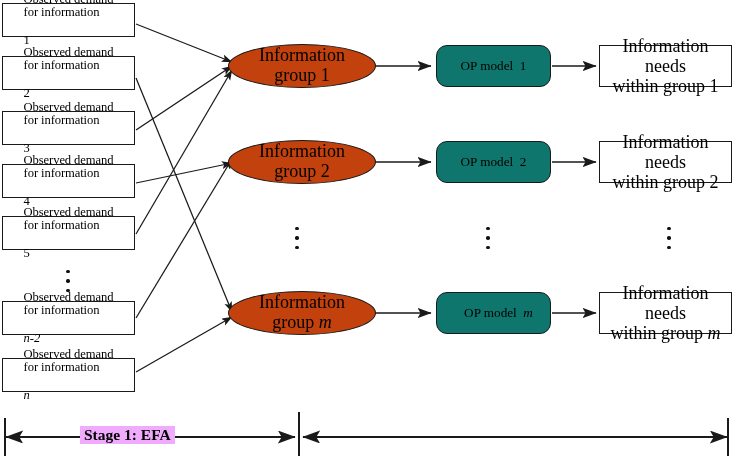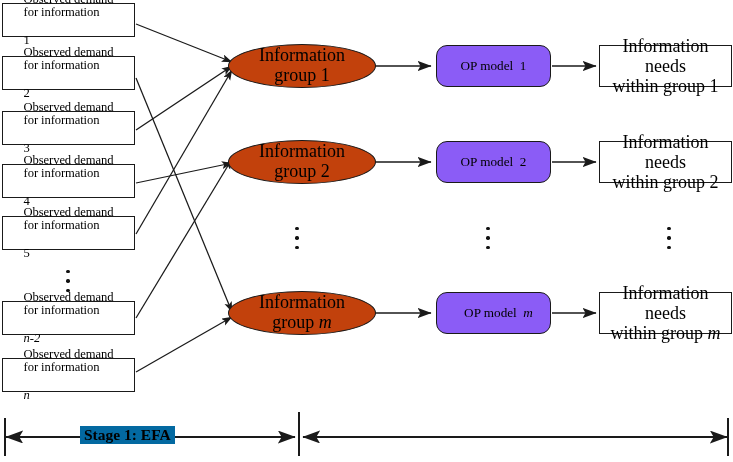--- a/index.html
+++ b/index.html
@@ -57,21 +57,21 @@
     font-size:18px;
   }
   
   .opbox{
     position:absolute;
     width:115px;
     height:42px;
     box-sizing:border-box;
     border:1.4px solid #1a1a1a;
     border-radius:11px;
-    background:#8b5cf6;
+    background:#0f766e;
     display:flex;
     align-items:center;
     justify-content:center;
     text-align:center;
     font-size:13.2px;
   }
   
   .needs-box{
     position:absolute;
     width:133px;
@@ -100,21 +100,21 @@
     display:block;
     width:3.4px;height:3.4px;
     background:#111;
     border-radius:50%;
   }
   
   .stage-label{
     position:absolute;
     font-weight:bold;
     font-size:15.5px;
-    background:#0369a1;
+    background:#f0abfc;
     padding:0 4px;
     white-space:nowrap;
   }
   .tick{
     position:absolute;
     width:2px;
     background:#1a1a1a;
   }
 </style>
 </head>

